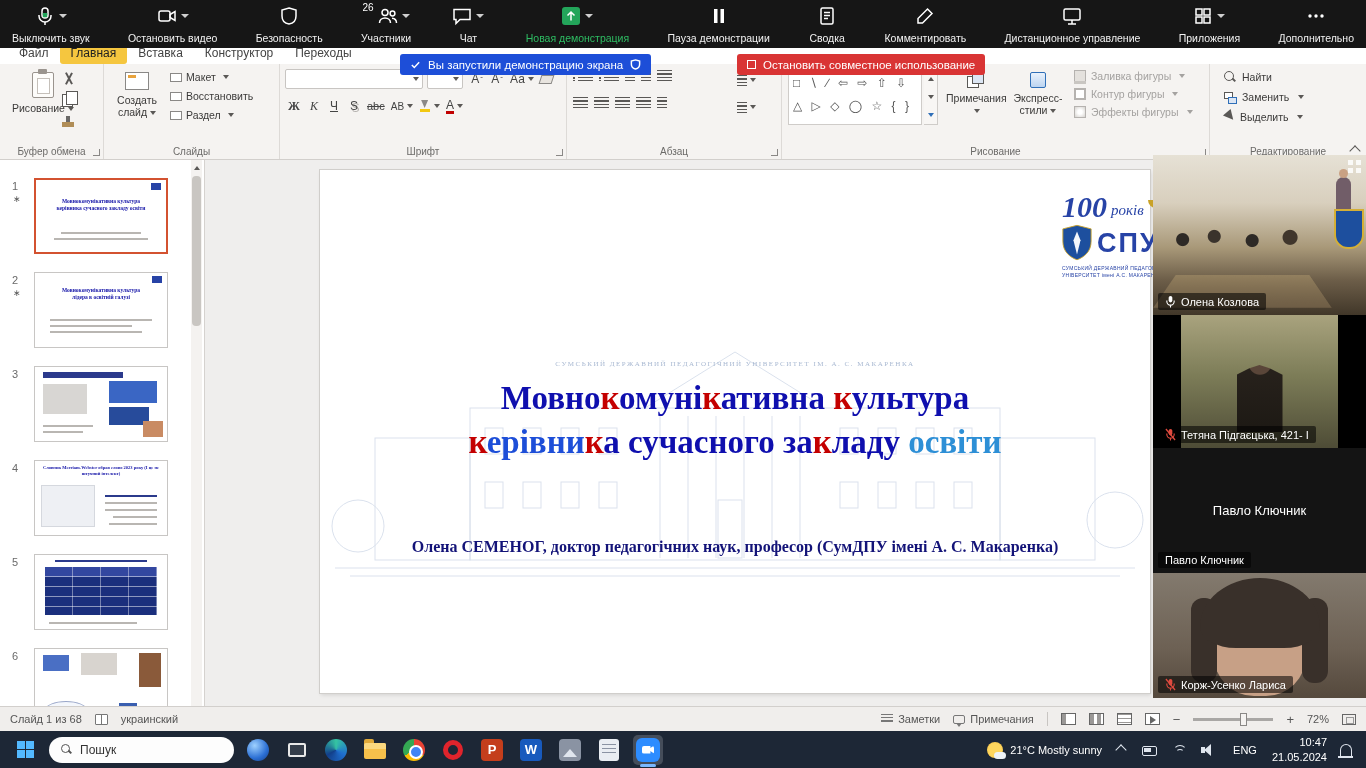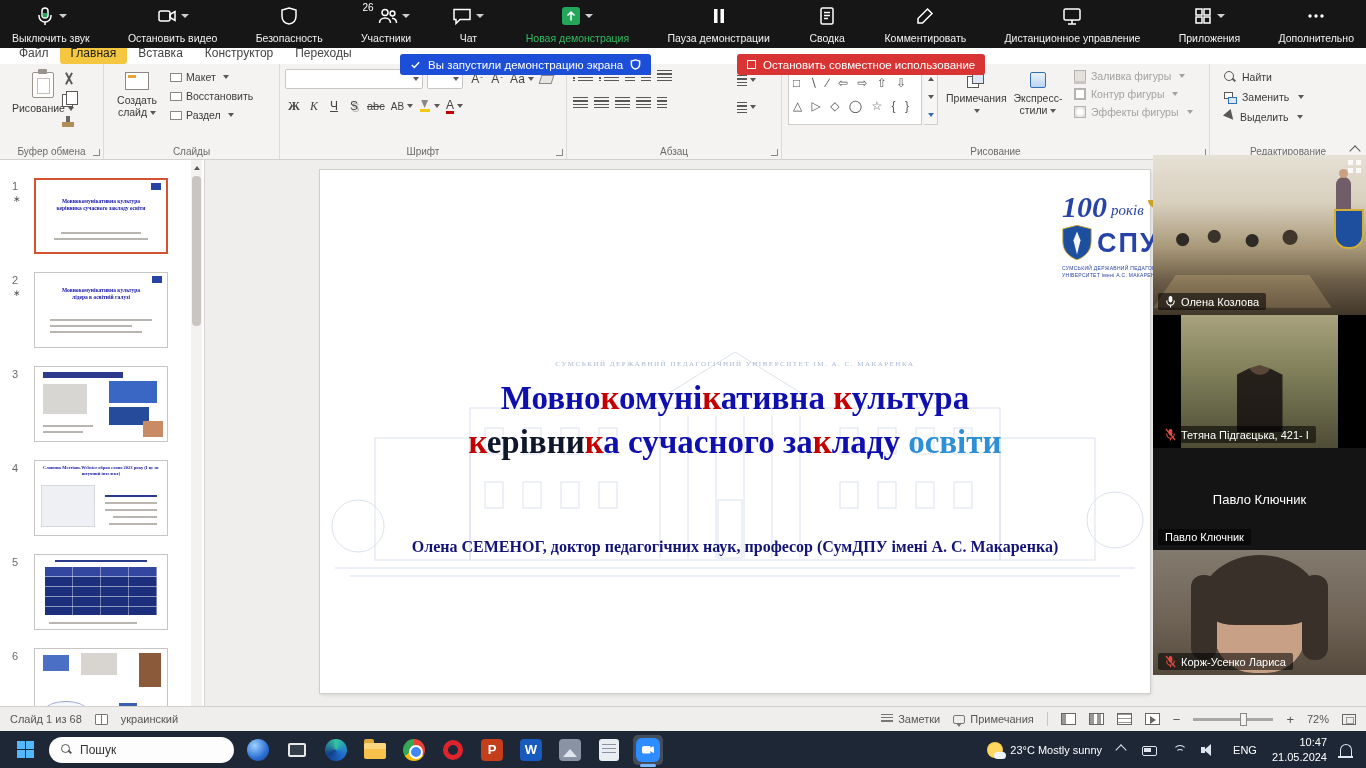--- a/index.html
+++ b/index.html
@@ -171,21 +171,21 @@
 .vicon.v4::after{content:"";position:absolute;left:4px;top:2px;border-left:6px solid #666;border-top:4px solid transparent;border-bottom:4px solid transparent}
 .zoomtrack{width:80px;height:3px;background:#a9a7a5;position:relative}
 .zoomknob{position:absolute;left:58%;top:-5px;width:7px;height:13px;background:#f5f3f1;border:1px solid #8a8886}
 .ic-fit{width:14px;height:11px;border:1px solid #666;position:relative}
 .ic-fit::after{content:"";position:absolute;left:3px;top:2px;width:6px;height:5px;border:1px solid #999}
 .szoomsign{font-size:13px;color:#555}
 
 
 .vpanel{position:absolute;left:1153px;top:155px;width:213px;height:513px;background:#000;z-index:20}
 .vtile{position:relative;width:100%;overflow:hidden;background:#000}
-.vt1{height:160px}.vt2{height:133px}.vt3{height:102px}.vt4{height:125px}
+.vt1{height:160px}.vt2{height:133px}.vt3{height:125px}.vt4{height:125px}
 .vlabel{position:absolute;left:5px;bottom:5px;background:rgba(0,0,0,.55);color:#fff;font-size:11px;padding:2px 7px;border-radius:2px;display:flex;align-items:center;gap:5px;white-space:nowrap;max-width:200px;overflow:hidden}
 .micw,.micr{width:11px;height:13px}
 .room{position:absolute;inset:0;background:linear-gradient(180deg,#e6e1d5 0%,#d8cfbd 30%,#a89878 58%,#6d5e49 78%,#413729 100%)}
 .room::before{content:"";position:absolute;left:8%;right:18%;top:42%;height:20%;background:radial-gradient(circle at 8% 55%,#2e2a26 0 6px,transparent 7px),radial-gradient(circle at 28% 45%,#3a332c 0 6px,transparent 7px),radial-gradient(circle at 52% 58%,#2e2a26 0 6px,transparent 7px),radial-gradient(circle at 76% 48%,#40362c 0 7px,transparent 8px)}
 .room::after{content:"";position:absolute;left:6%;right:22%;bottom:4%;height:24%;background:linear-gradient(#93805f,#6e5d45);transform:perspective(70px) rotateX(32deg)}
 .roomfig{position:absolute;right:7%;top:14%;width:15px;height:36px;background:#715d68;border-radius:8px 8px 2px 2px}
 .roomfig::before{content:"";position:absolute;left:3px;top:-8px;width:9px;height:9px;border-radius:50%;background:#c9a183}
 .emblem{position:absolute;right:2px;top:34%;width:30px;height:40px;background:#1d4f9e;border:2px solid #d4af37;border-radius:0 0 14px 14px}
 .vtoggle{position:absolute;right:5px;top:5px;width:13px;height:13px;background:
  linear-gradient(#fff,#fff) 0 0/5px 5px no-repeat,linear-gradient(#fff,#fff) 8px 0/5px 5px no-repeat,
@@ -580,21 +580,21 @@
         <div class="lcap">
           <div>СУМСЬКИЙ ДЕРЖАВНИЙ ПЕДАГОГІЧНИЙ</div>
           <div>УНІВЕРСИТЕТ імені А.С. МАКАРЕНКА</div>
         </div>
       </div>
       <div class="stitle">
         <div>
           <span style="color: rgb(15, 15, 174);">Мовно</span><span style="color: rgb(196, 0, 0);">к</span><span style="color: rgb(15, 15, 174); margin-top: 36px;">омуні</span><span style="color: rgb(196, 0, 0);">к</span><span style="color: rgb(15, 15, 174);">ативна </span><span style="color: rgb(196, 0, 0);">к</span><span style="color: rgb(15, 15, 174);">ультура</span>
         </div>
         <div>
-          <span style="color: rgb(196, 0, 0);">к</span><span style="color: #0f172a;">ерівни</span><span style="color: rgb(196, 0, 0);">к</span><span style="color: rgb(15, 15, 174);">а сучасного за</span><span style="color: rgb(196, 0, 0);">к</span><span style="color: rgb(15, 15, 174);">ладу </span><span style="color: rgb(45, 143, 214);">освіти</span>
+          <span style="color: rgb(196, 0, 0);">к</span><span style="color: #1d4ed8;">ерівни</span><span style="color: rgb(196, 0, 0);">к</span><span style="color: rgb(15, 15, 174);">а сучасного за</span><span style="color: rgb(196, 0, 0);">к</span><span style="color: rgb(15, 15, 174);">ладу </span><span style="color: rgb(45, 143, 214);">освіти</span>
         </div>
       </div>
       <div class="ssubtitle" style="color: rgb(19, 19, 120);">Олена СЕМЕНОГ, доктор педагогічних наук, професор (СумДПУ імені А. С. Макаренка)</div>
     </div>
   </div>
 
   <div class="statusbar">
     <span>Слайд 1 из 68</span>
     <span class="ic-book"></span>
     <span>украинский</span>
@@ -857,21 +857,21 @@
     </span>
   <span class="tapp">
       <span class="ic-note"></span>
     </span>
   <span class="tapp active">
       <span class="ic-zoomapp"></span>
     </span>
   <span class="trayspacer"></span>
   <div class="weather">
     <span class="ic-sun"></span>
-    <span>23°C Mostly sunny</span>
+    <span>21°C Mostly sunny</span>
   </div>
   <span class="chevup"></span>
   <span class="trayic ic-batt"></span>
   <span class="trayic ic-wifi"></span>
   <span class="trayic ic-vol"></span>
   <span class="lang">ENG</span>
   <div class="clock">
     <div>10:47</div>
     <div>21.05.2024</div>
   </div>

